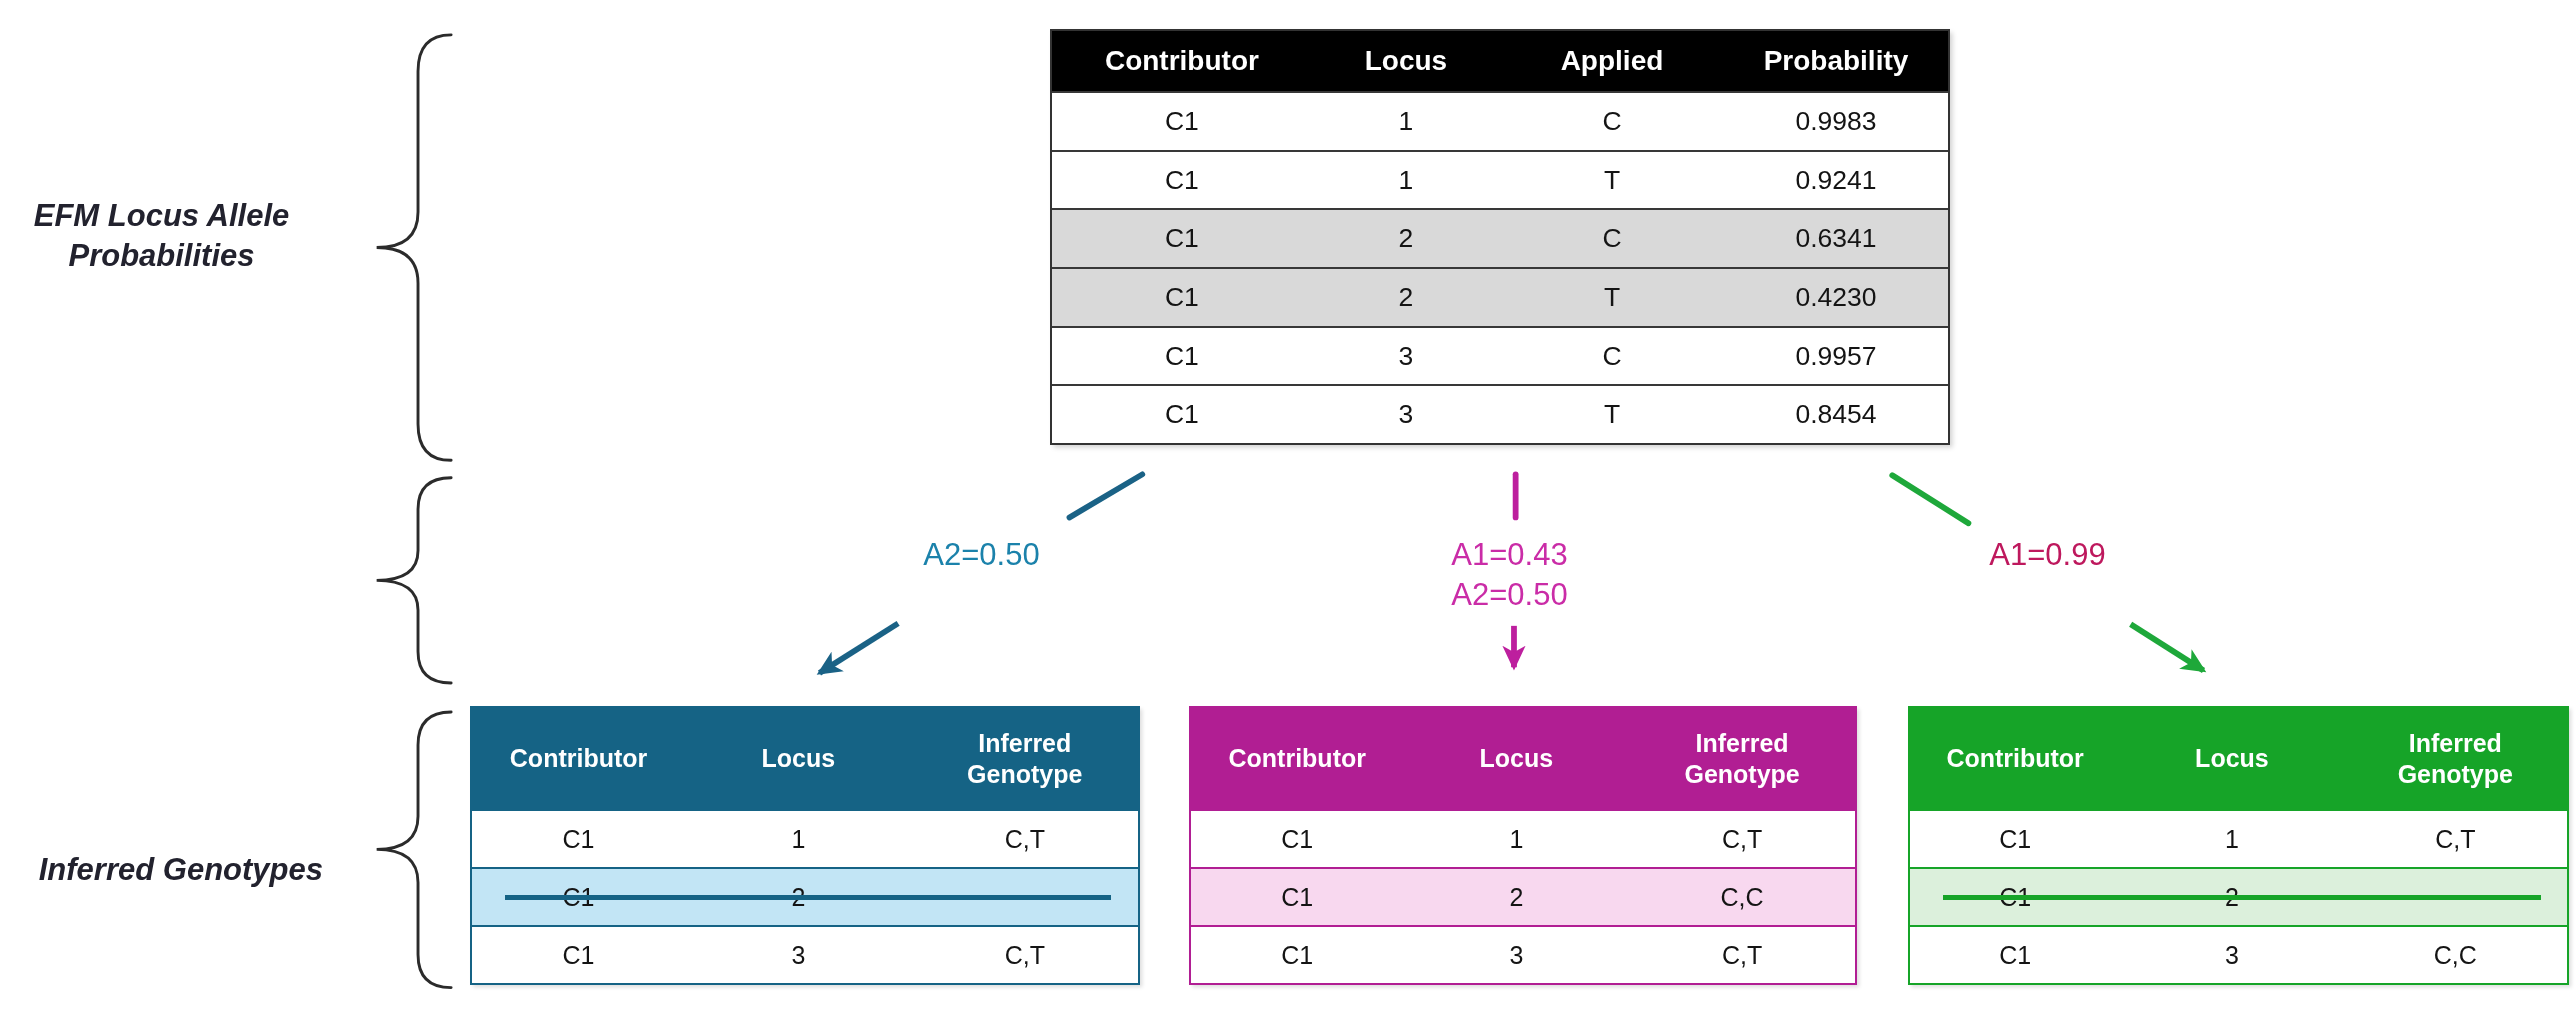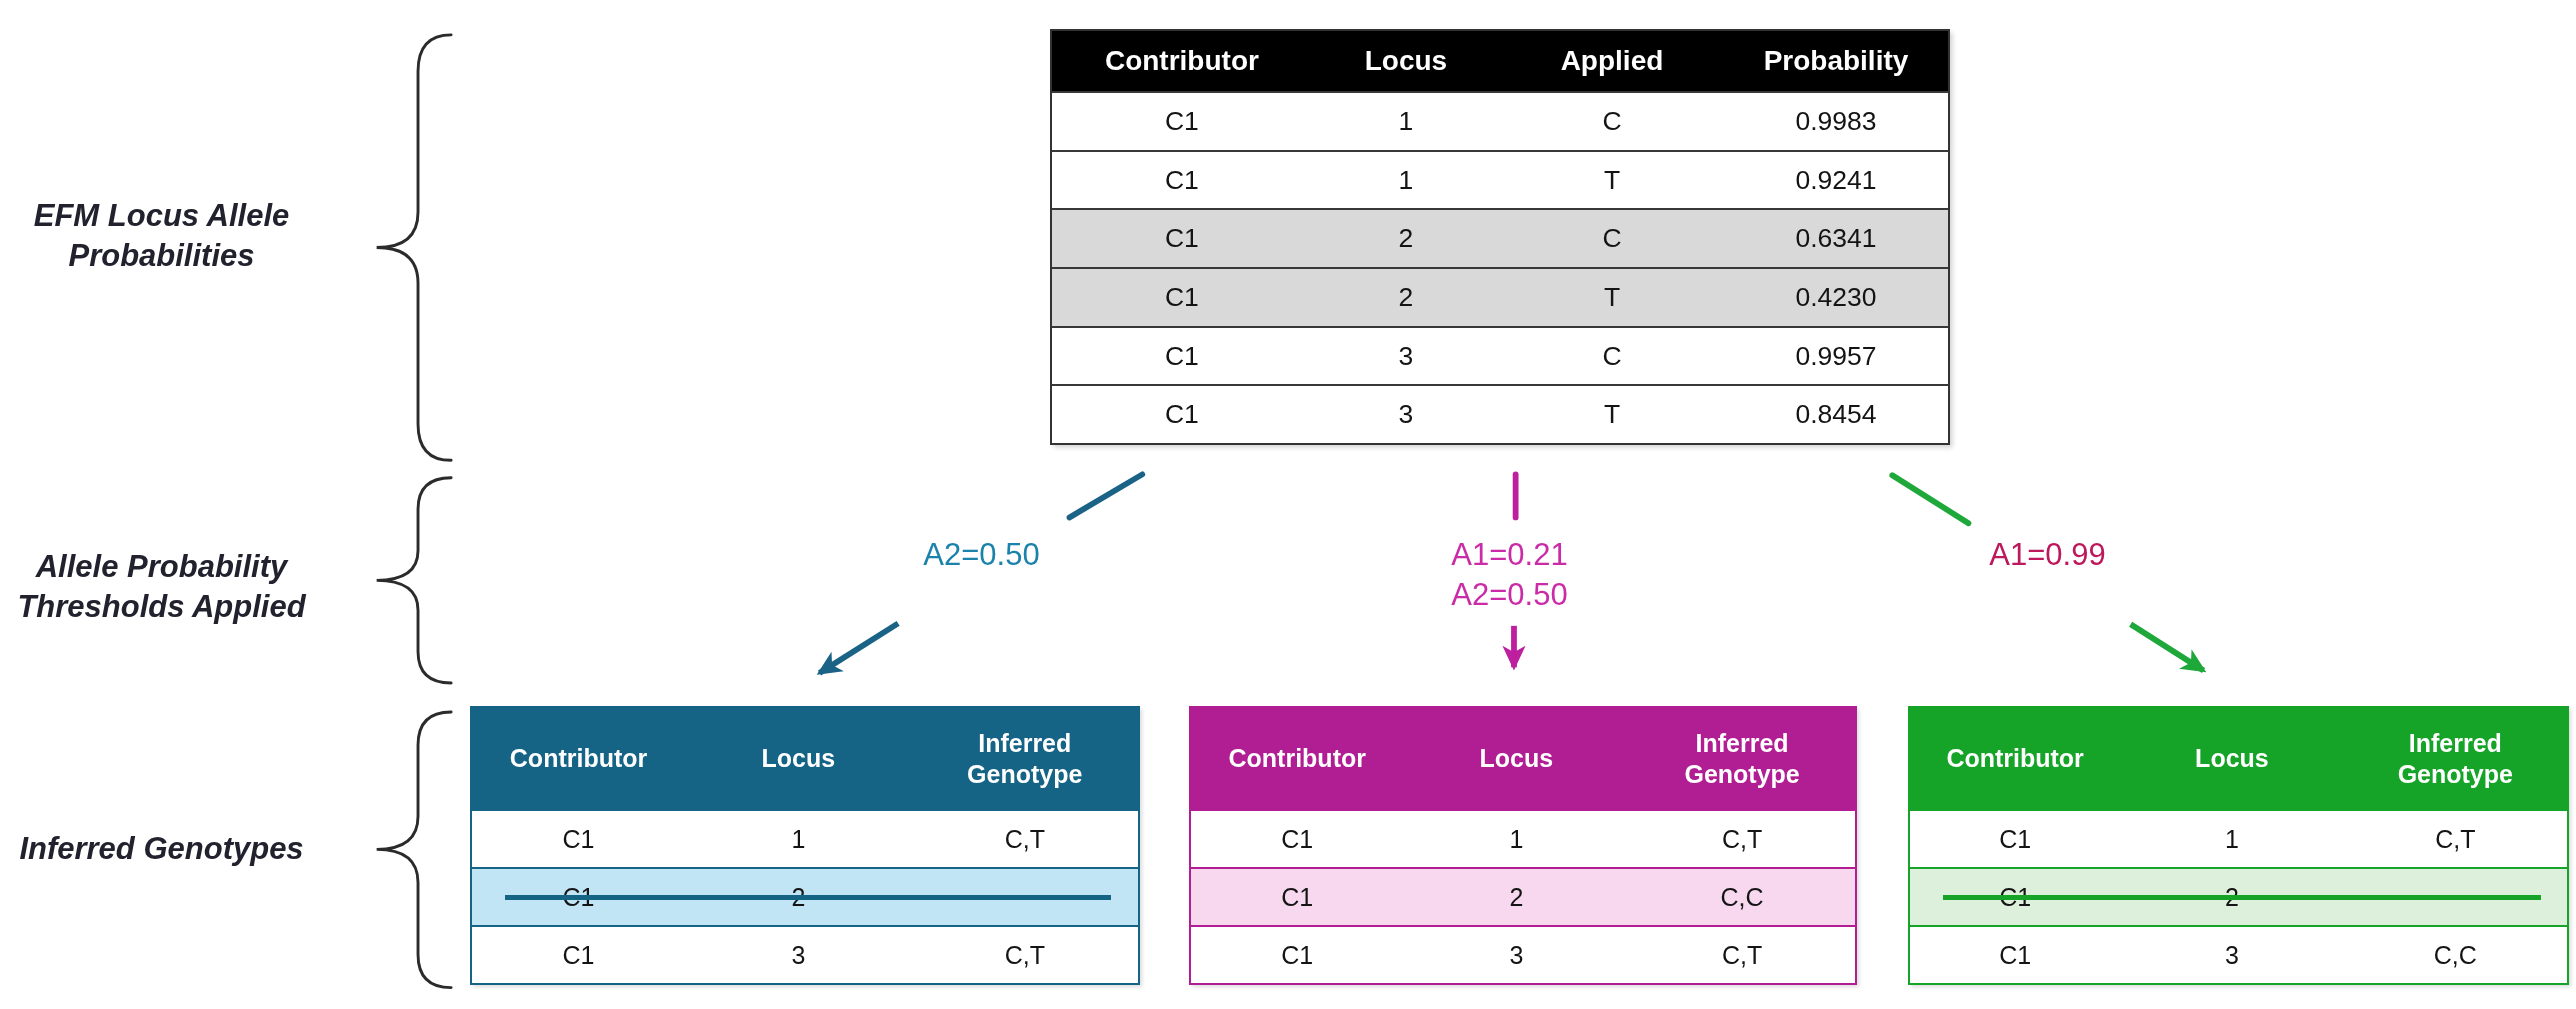--- a/index.html
+++ b/index.html
@@ -10,21 +10,21 @@
   svg.overlay { position:absolute; left:0; top:0; pointer-events:none; }
 
   
   .brace-label {
     position:absolute; left:0; width:323px; text-align:center;
     font-style:italic; font-weight:600; font-size:31px; line-height:40px;
     color:#22222e;
   }
   .bl1 { top:196px; }
   .bl2 { top:547px; }
-  .bl3 { top:829px; }
+  .bl3 { top:850px;text-align:right; }
 
   
   .ttable {
     position:absolute; left:1050px; top:29px; width:900px; height:416px;
     border:2.5px solid #333333; box-sizing:border-box; background:#ffffff;
     display:flex; flex-direction:column; box-shadow:3.3px 3.3px 5px rgba(0,0,0,0.18);
   }
   .thead {
     height:60px; flex:0 0 60px; color:#ffffff; font-weight:bold; font-size:28px;
     display:grid; grid-template-columns:29% 21% 25% 25%; align-items:center; text-align:center;
@@ -96,21 +96,20 @@
     <line x1="1085" y1="753" x2="990" y2="813" stroke-width="7" marker-end="url(#ah0)" stroke="#1a6286"></line>
 
     <line x1="1831" y1="573" x2="1831" y2="625" stroke-width="7" stroke-linecap="round" stroke="#bd1f9e"></line>
     <line x1="1829" y1="756" x2="1829" y2="806" stroke-width="7" marker-end="url(#ah1)" stroke="#bd1f9e"></line>
 
     <line x1="2286" y1="574" x2="2378" y2="632" stroke-width="7" stroke-linecap="round" stroke="#1ea83a"></line>
     <line x1="2574" y1="754" x2="2662" y2="810" stroke-width="7" marker-end="url(#ah2)" stroke="#1ea83a"></line>
   </svg>
 
   <div class="brace-label bl1">EFM Locus Allele Probabilities</div>
-  <div class="brace-label bl2">Allele Probability Thresholds Applied</div>
   <div class="brace-label bl3">Inferred Genotypes</div>
 
   <div class="ttable">
     <div class="thead" style="color: rgb(255, 255, 255); background: rgb(0, 0, 0);">
       <span>Contributor</span>
       <span>Locus</span>
       <span>Applied</span>
       <span>Probability</span>
     </div>
     <div class="tbody" style="display:flex;flex-direction:column;flex:1;">
@@ -150,21 +149,21 @@
           <span>T</span>
           <span>0.8454</span>
         </div>
       </div>
   </div>
 
   <div class="threshold th0" style="color: rgb(27, 130, 171);">
     <div>A2=0.50</div>
   </div>
   <div class="threshold th1" style="color: rgb(202, 44, 167);">
-    <div>A1=0.21</div>
+    <div>A1=0.43</div>
     <div>A2=0.50</div>
   </div>
   <div class="threshold th2" style="color: #be185d;">
     <div>A1=0.99</div>
   </div>
 
   <div class="gtable gt0" style="--hdr: #156385; --light: #c2e5f5; --strike: #156385;">
     <div class="ghead">
       <span>Contributor</span>
       <span>Locus</span>

